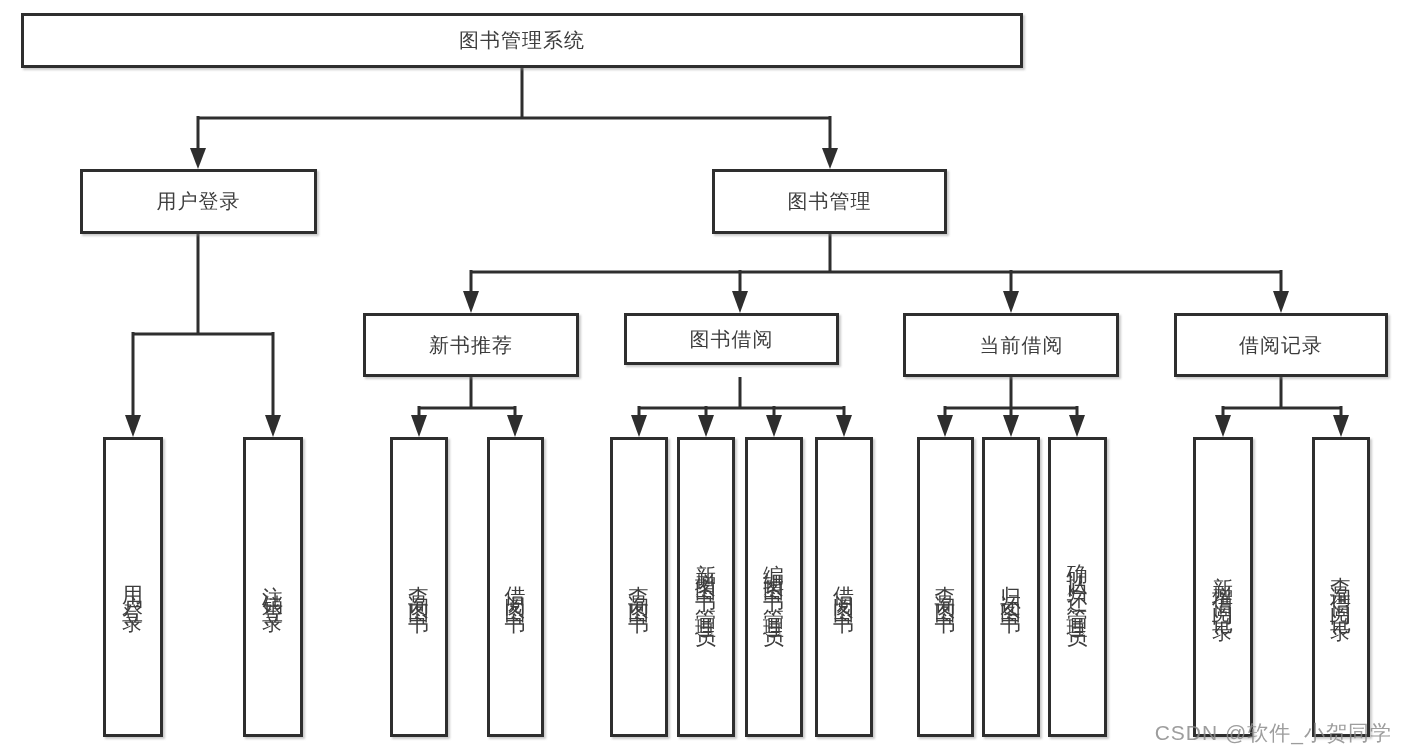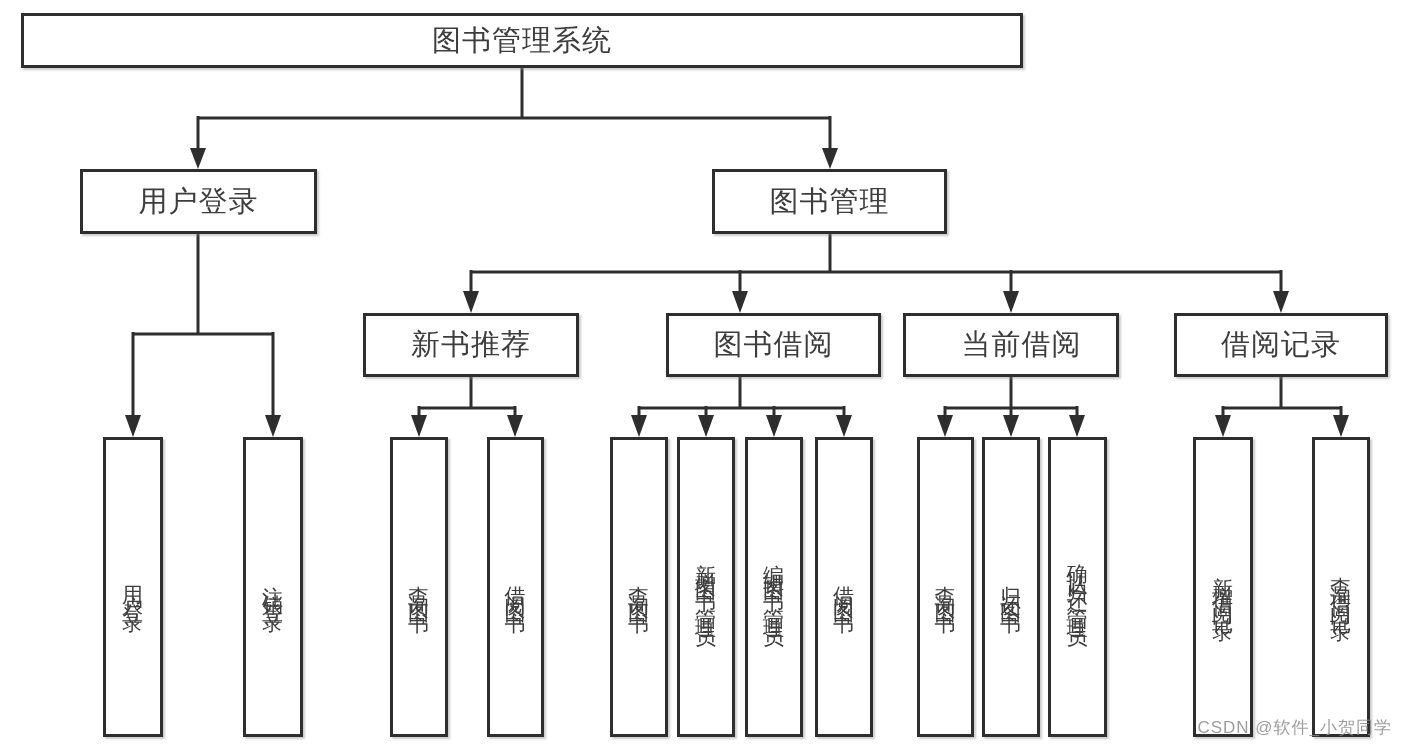--- a/index.html
+++ b/index.html
@@ -25,37 +25,37 @@
     box-sizing: border-box;
     background: #ffffff;
     border: 3px solid #2e2e2e;
     box-shadow: 2px 2px 2px rgba(140,140,140,0.45);
     display: flex;
     align-items: center;
     justify-content: center;
     color: #3d3d3d;
   }
   .box.h {
-    font-size: 29px;
+    font-size: 20px;
     letter-spacing: 1px;
     white-space: nowrap;
   }
   .box.v span {
     writing-mode: vertical-rl;
     text-orientation: mixed;
     font-size: 21px;
     letter-spacing: 9px;
     line-height: 1;
     white-space: nowrap;
   }
   .watermark {
     position: absolute;
     right: 13px;
-    bottom: 8px;
-    font-size: 17px;
+    bottom: 0;
+    font-size: 21px;
     color: rgba(140,140,140,0.85);
     letter-spacing: 1px;
     white-space: nowrap;
   }
 </style>
 </head>
 <body>
 
 <div class="canvas">
 
@@ -106,21 +106,21 @@
   <div class="box h" style="left:80px; top:169px; width:237px; height:65px;">
     <span>用户登录</span>
   </div>
   <div class="box h" style="left:363px; top:313px; width:216px; height:64px;">
     <span>新书推荐</span>
   </div>
 
   <div class="box h" style="left:712px; top:169px; width:235px; height:65px;">
     <span>图书管理</span>
   </div>
-  <div class="box h" style="left:666px; top:313px; width:215px; height:64px;">
+  <div class="box h" style="left:624px; top:313px; width:215px; height:52px;">
     <span>图书借阅</span>
   </div>
   <div class="box h" style="left:903px; top:313px; width:216px; height:64px;padding-left:21px;">
     <span>当前借阅</span>
   </div>
   <div class="box h" style="left:1174px; top:313px; width:214px; height:64px;font-family:Liberation Mono, monospace;">
     <span>借阅记录</span>
   </div>
 
   <div class="box v" style="left:103px; top:437px; width:60px; height:300px;">

